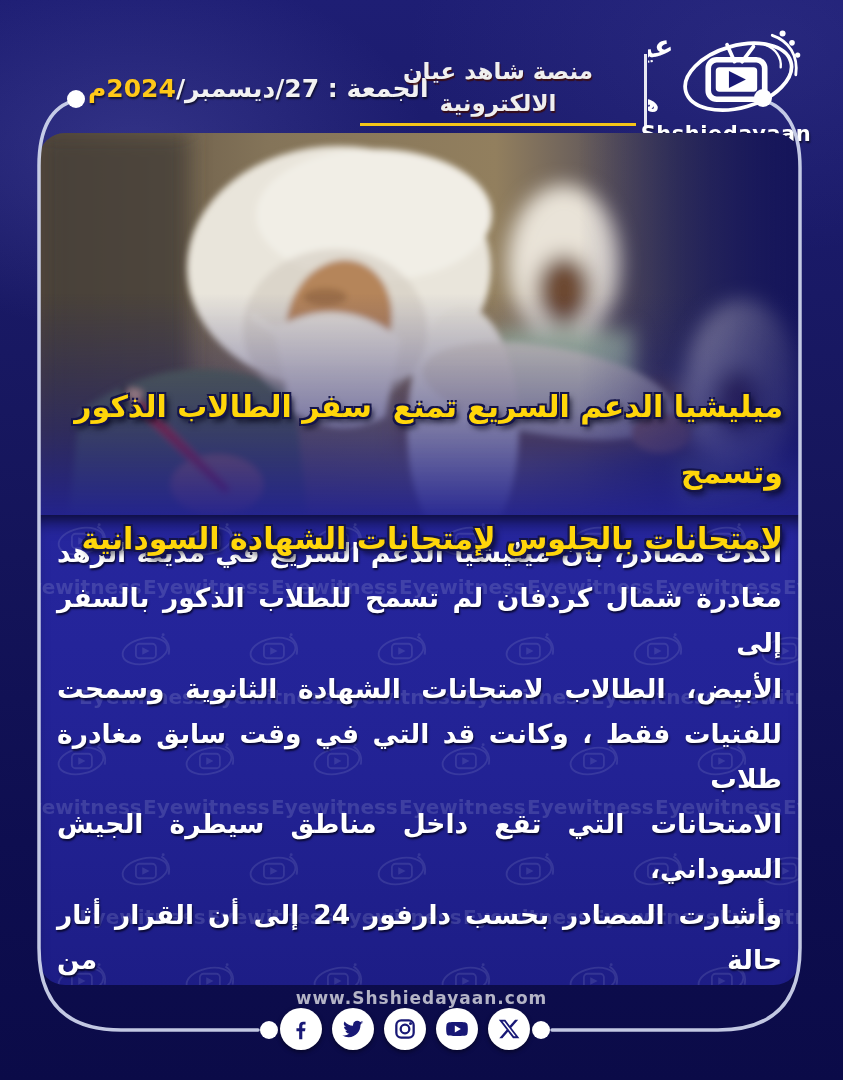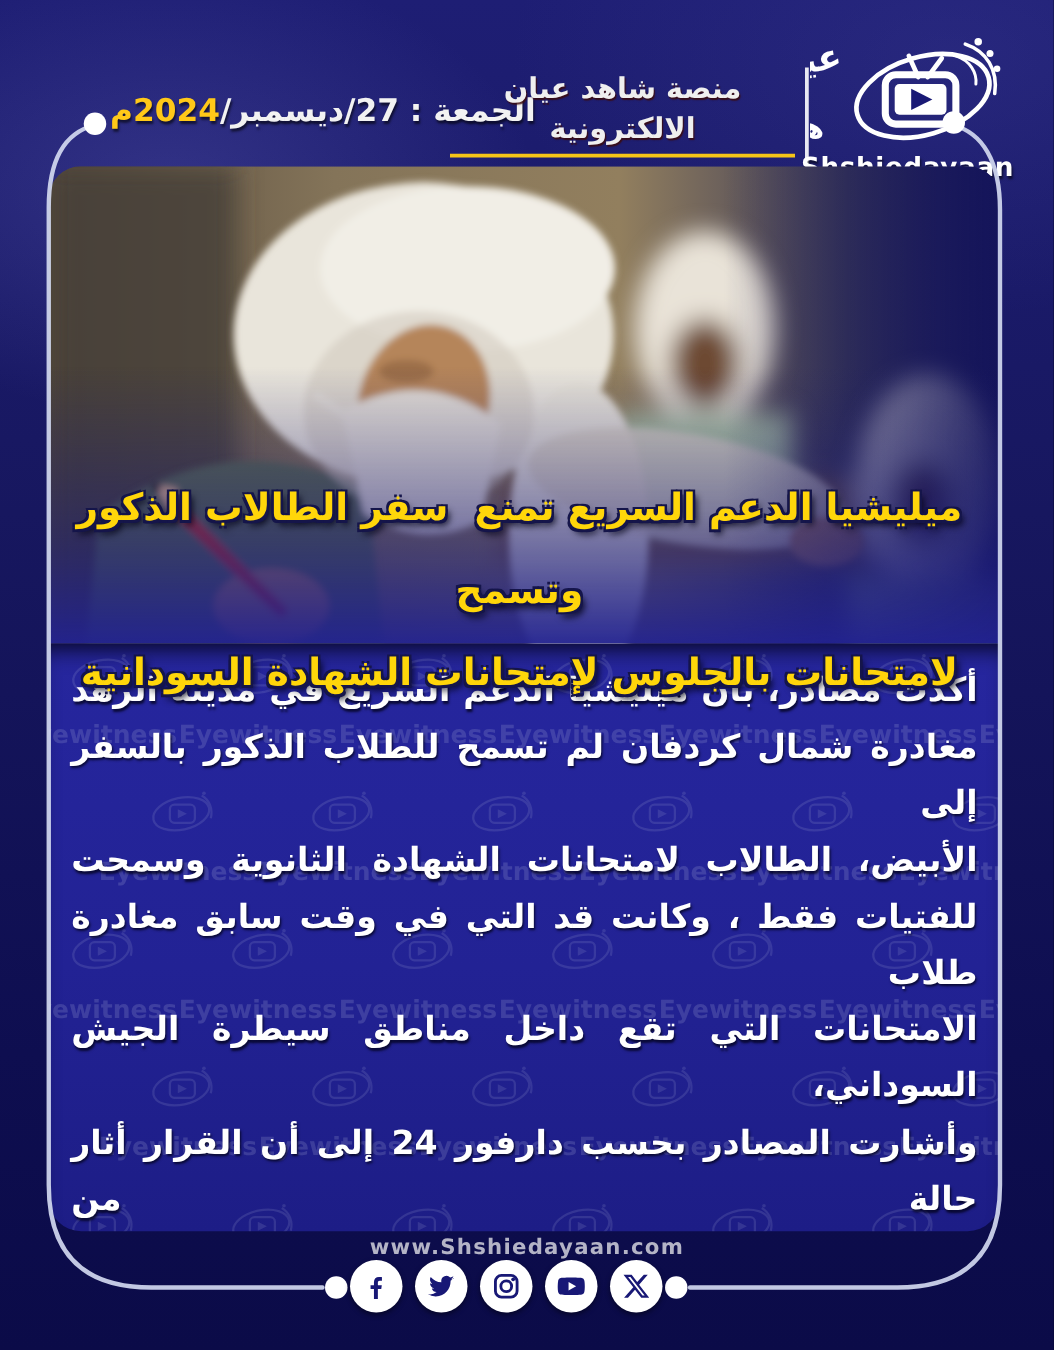--- a/index.html
+++ b/index.html
@@ -25,21 +25,21 @@
   .logo{position:absolute;left:648px;top:20px;width:160px;height:130px;}
   .logo svg{display:block;}
   .logo-word{position:absolute;left:-12px;top:102px;width:180px;text-align:center;color:#fff;
     font-size:21px;font-weight:bold;letter-spacing:.5px;text-shadow:1px 2px 2px rgba(0,0,0,.6);}
   
   .frame{position:absolute;inset:0;pointer-events:none;z-index:6;}
   
   .photo{position:absolute;left:39px;top:133px;width:761px;height:382px;margin:0;
     border-radius:26px 26px 0 0;overflow:hidden;z-index:1;}
   .photo svg{display:block;width:100%;height:100%;}
-  .headline{position:absolute;top:374px;left:48px;right:60px;z-index:3;text-align:center;direction:rtl;}
+  .headline{position:absolute;top:374px;left:48px;right:60px;z-index:3;text-align:right;direction:rtl;}
   .headline .hl{font-size:30px;line-height:66px;font-weight:bold;color:#ffd60a;white-space:pre-wrap;
     text-shadow:2px 2px 0 #15154a,-2px 2px 0 #15154a,2px -2px 0 #15154a,-2px -2px 0 #15154a,3px 4px 6px rgba(0,0,20,.9);}
   
   .article{position:absolute;left:39px;top:515px;width:761px;height:470px;z-index:2;
     border-radius:0 0 26px 26px;overflow:hidden;
     background:linear-gradient(180deg,#26269e 0%,#222294 55%,#1d1d86 100%);
     box-shadow:inset 0 14px 18px -10px rgba(0,0,10,.85);}
   .wm-layer{position:absolute;inset:0;pointer-events:none;}
   .wm-text{position:absolute;font-size:20px;font-weight:bold;color:rgba(205,212,235,.17);white-space:nowrap;}
   .wm-logo{position:absolute;width:56px;height:40px;opacity:.13;}

